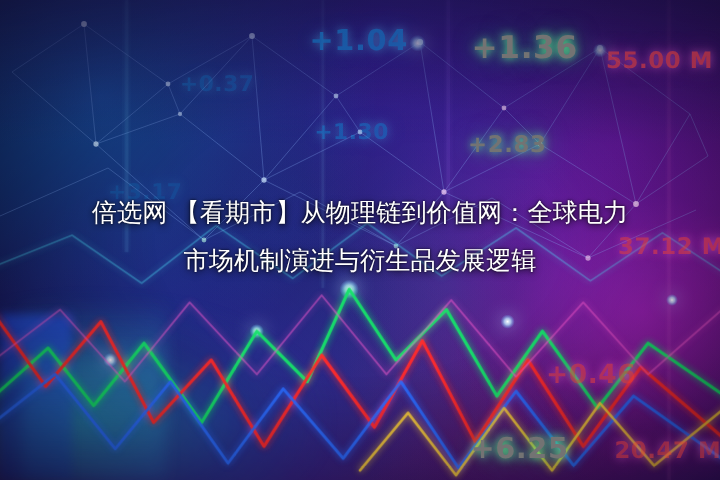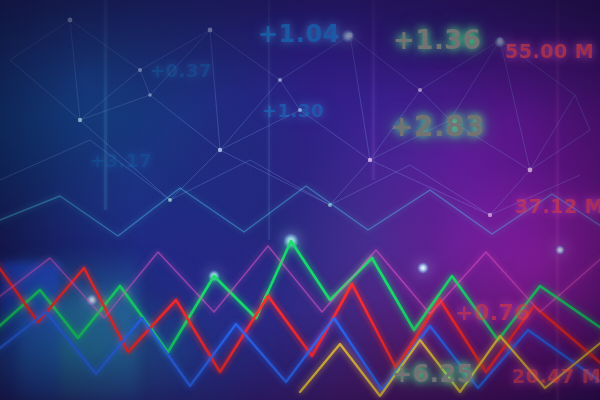--- a/index.html
+++ b/index.html
@@ -195,26 +195,30 @@
       <path d="M-5,222 L60,196 L118,236 L180,188 L244,232 L306,186 L368,230 L430,190 L492,234 L552,194 L604,228" stroke="#4fe8ff" stroke-width="1.4" opacity="0.35"></path>
     </g>
 
     <rect x="0" y="0" width="600" height="120" fill="url(#hazeTop)"></rect>
   </svg>
 
   <div class="bg-vignette"></div>
 
   <div id="tickers">
       <div class="ticker t-green" style="left: 393px; top: 25px; font-size: 26px; opacity: 1;">+1.36</div>
-      <div class="ticker t-green" style="left: 390px; top: 110px; font-size: 28px; opacity: 1;">+2.83</div>
+      <div class="ticker t-green" style="left: 390px; top: 110px; font-size: 19px; opacity: 1;">+2.83</div>
       <div class="ticker t-green" style="left: 392px; top: 360px; font-size: 24px; opacity: 1;">+6.25</div>
-      <div class="ticker t-pink" style="left: 455px; top: 300px; font-size: 22px; opacity: 0.55;">+0.76</div>
+      <div class="ticker t-pink" style="left: 455px; top: 300px; font-size: 22px; opacity: 0.55;">+0.46</div>
       <div class="ticker t-cyan" style="left: 258px; top: 20px; font-size: 24px; opacity: 0.45;">+1.04</div>
       <div class="ticker t-cyan" style="left: 262px; top: 100px; font-size: 18px; opacity: 0.4;">+1.30</div>
       <div class="ticker t-pink" style="left: 505px; top: 40px; font-size: 19px; opacity: 0.6;">55.00 M</div>
       <div class="ticker t-pink" style="left: 515px; top: 195px; font-size: 19px; opacity: 0.55;">37.12 M</div>
       <div class="ticker t-pink" style="left: 512px; top: 365px; font-size: 19px; opacity: 0.5;">20.47 M</div>
       <div class="ticker t-cyan" style="left: 150px; top: 60px; font-size: 18px; opacity: 0.22;">+0.37</div>
       <div class="ticker t-cyan" style="left: 90px; top: 150px; font-size: 18px; opacity: 0.18;">+3.17</div>
     </div>
 
+  <div class="caption">
+    <span class="line"><span class="cap-brand">倍选网</span><span>【看期市】从物理链到价值网：全球电力</span></span>
+    <span class="line">市场机制演进与衍生品发展逻辑</span>
+  </div>
 
 </div>
 
 </body></html>

